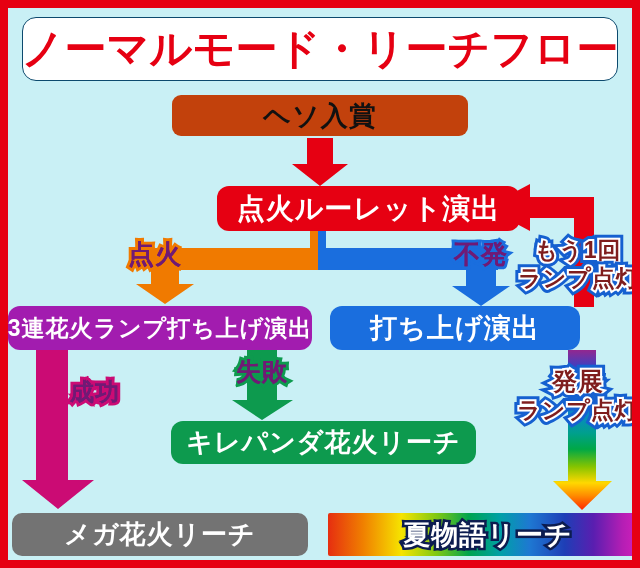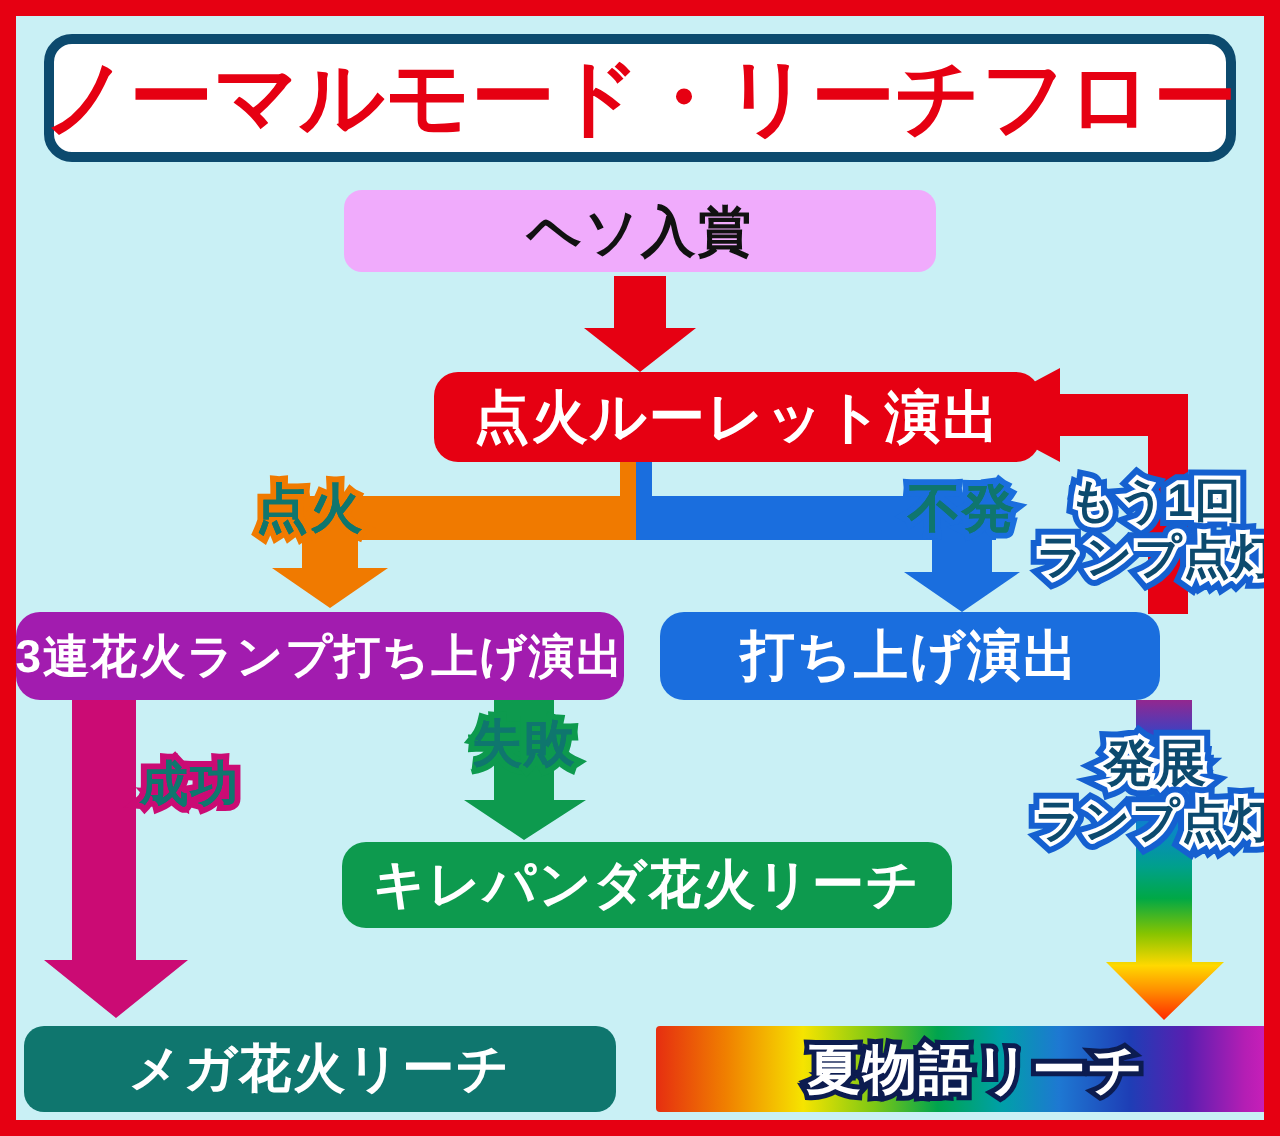--- a/index.html
+++ b/index.html
@@ -13,39 +13,39 @@
     box-sizing:border-box;
     background:#c9f0f5;
     border:8px solid #e60012;
     overflow:hidden;
   }
   
   .title-box {
     position:absolute; left:14px; top:9px; width:596px; height:64px;
     box-sizing:border-box;
     background:#ffffff;
-    border:5px solid #0c4a6e;
+    border:1px solid #0c4a6e;
     border-radius:14px;
     display:flex; align-items:center; justify-content:center;
   }
   .title-box span {
     color:#e60012; font-size:42px; font-weight:800; letter-spacing:0px; white-space:nowrap;
   }
   
   .box {
     position:absolute; display:flex; align-items:center; justify-content:center;
     font-weight:800; color:#ffffff; z-index:1; letter-spacing:1px;
   }
   .box span { position:relative; z-index:1; white-space:nowrap; }
-  #box-heso      { left:164px; top:87px;  width:296px; height:41px; background:#f0abfc; border-radius:9px;  color:#111111; font-size:27px; }
+  #box-heso      { left:164px; top:87px;  width:296px; height:41px; background:#c2410c; border-radius:9px;  color:#111111; font-size:27px; }
   #box-roulette  { left:162px; top:178px; width:303px; height:45px; background:#e60012; border-radius:12px; font-size:28px;margin-left:47px; }
   #box-renka     { left:0px;   top:298px; width:304px; height:44px; background:#a21caf; border-radius:12px; font-size:23px; }
   #box-uchiage   { left:322px; top:298px; width:250px; height:44px; background:#1a6ede; border-radius:12px; font-size:27px; }
   #box-kirepanda { left:163px; top:413px; width:305px; height:43px; background:#0d9a4e; border-radius:12px; font-size:26px; }
-  #box-mega      { left:4px;   top:505px; width:296px; height:43px; background:#0f766e; border-radius:10px; font-size:26px; }
+  #box-mega      { left:4px;   top:505px; width:296px; height:43px; background:#737373; border-radius:10px; font-size:26px; }
   #box-natsu     { left:320px; top:505px; width:320px; height:43px; border-radius:2px; font-size:27px;
     background:linear-gradient(90deg,#e62e10 0%,#f08000 11%,#f6e400 23%,#7ec814 34%,#00a44e 44%,#00a0a8 54%,#1e78d2 63%,#1e3eb6 74%,#5a1eb0 83%,#b41eb4 92%,#e620c0 100%);
   }
   
   .o-navy::before {
     content:attr(data-text); position:absolute; left:0; top:0;
     -webkit-text-stroke:5px #0c1c50; z-index:-1; white-space:nowrap;
   }
   
   .shape { position:absolute; }
@@ -73,31 +73,31 @@
     background:linear-gradient(180deg,#93278f 0%,#4040c0 10%,#1e64d2 26%,#0a86c8 40%,#00a08c 52%,#00a846 62%,#86c400 73%,#ffd800 83%,#ff8c00 91%,#ff2800 100%);
     clip-path:polygon(15px 0,43px 0,43px 131px,59px 131px,29px 160px,0 131px,15px 131px); }
   
   .lbl {
     position:absolute; transform:translateX(-50%);
     font-weight:800; white-space:nowrap; z-index:5; letter-spacing:1px;
   }
   .lbl::before, .lbl::after {
     content:attr(data-text); position:absolute; left:0; top:0; white-space:nowrap; letter-spacing:1px;
   }
-  .o1 { color:#0f766e; }
+  .o1 { color:#701a75; }
   .o1::before { z-index:-1; }
   #lbl-tenka    { left:147px; top:229px; font-size:26px; }
   #lbl-tenka::before    { -webkit-text-stroke:6px #f07a00; }
   #lbl-fuhatsu  { left:473px; top:229px; font-size:26px; }
   #lbl-fuhatsu::before  { -webkit-text-stroke:6px #1a6ede; }
   #lbl-seikou   { left:54px;  top:368px; font-size:24px;margin-left:33px; }
   #lbl-seikou::before   { -webkit-text-stroke:6px #cb0b74; }
   #lbl-shippai  { left:254px; top:347px; font-size:25px; }
   #lbl-shippai::before  { -webkit-text-stroke:6px #0d9a4e; }
-  .o2 { color:#0c4a6e; }
+  .o2 { color:#7f1d1d; }
   .o2::before { -webkit-text-stroke:10px #1560d0; z-index:-2; }
   .o2::after  { -webkit-text-stroke:4px  #ffffff; z-index:-1; }
   #lbl-mou1-1   { left:570px; top:227px; font-size:23px; }
   #lbl-mou1-2   { left:571px; top:255px; font-size:23px; }
   #lbl-hatten-1 { left:570px; top:357px; font-size:25px; }
   #lbl-hatten-2 { left:570px; top:387px; font-size:23px; }
 </style>
 </head>
 <body>
 

